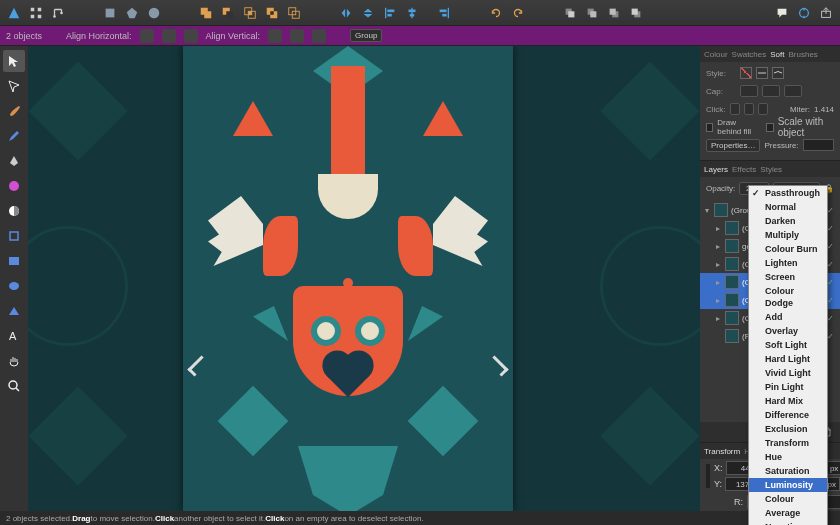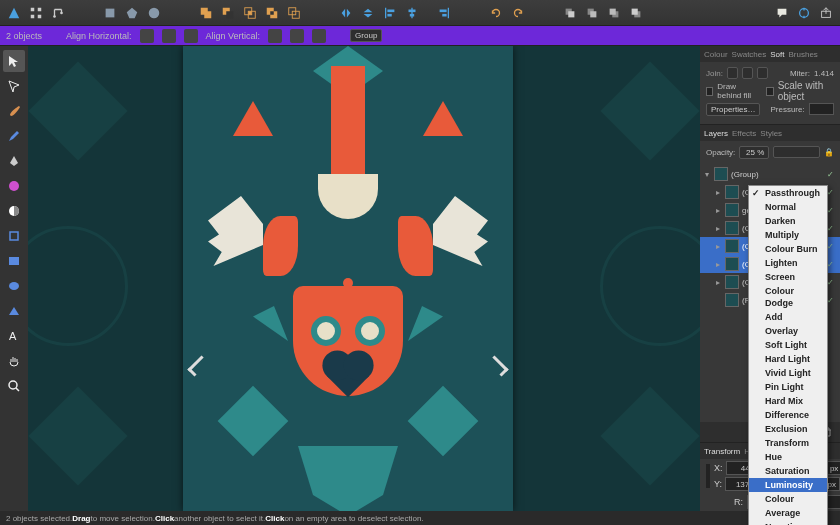--- a/index.html
+++ b/index.html
@@ -6,21 +6,21 @@
   body { width: 840px; height: 525px; background: #2a2a2a; color: #ccc; font-size: 9px; overflow: hidden; position: relative; }
   
   
   .topbar { height: 26px; background: linear-gradient(#3d3d3d,#333); display: flex; align-items: center; padding: 0 4px; gap: 2px; border-bottom: 1px solid #222; }
   .tool-ico { width: 20px; height: 20px; display: flex; align-items: center; justify-content: center; border-radius: 2px; }
   .tool-ico svg { width: 14px; height: 14px; }
   .tool-sep { width: 8px; }
   .tool-sep-lg { width: 28px; }
   
   
-  .ctxbar { height: 20px; background: #6d28d9; display: flex; align-items: center; padding: 0 6px; gap: 8px; border-bottom: 1px solid #222; font-size: 9px; color: #bbb; }
+  .ctxbar { height: 20px; background: #701a75; display: flex; align-items: center; padding: 0 6px; gap: 8px; border-bottom: 1px solid #222; font-size: 9px; color: #bbb; }
   .mini-ico { width: 14px; height: 14px; background: #444; border-radius: 2px; display: flex; align-items: center; justify-content: center; }
   
   
   .main { display: flex; height: 465px; }
   
   
   .toolstrip { width: 28px; background: #333; display: flex; flex-direction: column; align-items: center; padding-top: 4px; gap: 3px; }
   .ts-item { width: 22px; height: 22px; display: flex; align-items: center; justify-content: center; border-radius: 2px; }
   .ts-item.sel { background: #555; }
   
@@ -402,36 +402,52 @@
   <div class="rightcol">
 
     <div class="panel-tabs">
       <span>Colour</span>
       <span>Swatches</span>
       <span class="act">Soft</span>
       <span>Brushes</span>
     </div>
     <div class="panel-body">
       <div class="prow">
-          <span class="lbl">Join:</span>
+          <span class="lbl">Style:</span>
+        <div class="swatch" style="background:linear-gradient(45deg,transparent 45%,#e05050 45%,#e05050 55%,transparent 55%)"></div>
+        <div class="swatch" style="background:#333"><svg width="10" height="10">
+              <line x1="1" y1="5" x2="9" y2="5" stroke="#ccc"></line>
+            </svg></div>
+        <div class="swatch" style="background:#333"><svg width="10" height="10">
+              <path d="M1 5 Q5 2 9 5" stroke="#ccc" fill="none"></path>
+            </svg></div>
+      </div>
+      <div class="prow">
+          <span class="lbl">Cap:</span>
+        <div class="cap-ico"></div>
+        <div class="cap-ico"></div>
+        <div class="cap-ico"></div>
+      </div>
+      <div class="prow">
+          <span class="lbl">Click:</span>
         <div class="cap-ico"></div>
         <div class="cap-ico"></div>
         <div class="cap-ico"></div>
         <span style="margin-left:18px">Miter:</span>
         <span>1.414</span>
       </div>
       <div class="prow">
         <div class="cb"></div>
         <span>Draw behind fill</span>
         <div class="cb" style="margin-left:4px"></div>
         <span style="font-size:10px">Scale with object</span>
       </div>
       <div class="prow">
         <button class="btn-sm">Properties…</button>
-        <span style="margin-left:6px">Pressure:</span>
+        <span style="">Pressure:</span>
         <div style="flex:1;height:12px;background:#222;border:1px solid #555"></div>
       </div>
     </div>
     <div class="sep-line"></div>
 
     <div class="panel-tabs">
       <span class="act">Layers</span>
       <span>Effects</span>
       <span>Styles</span>
     </div>

